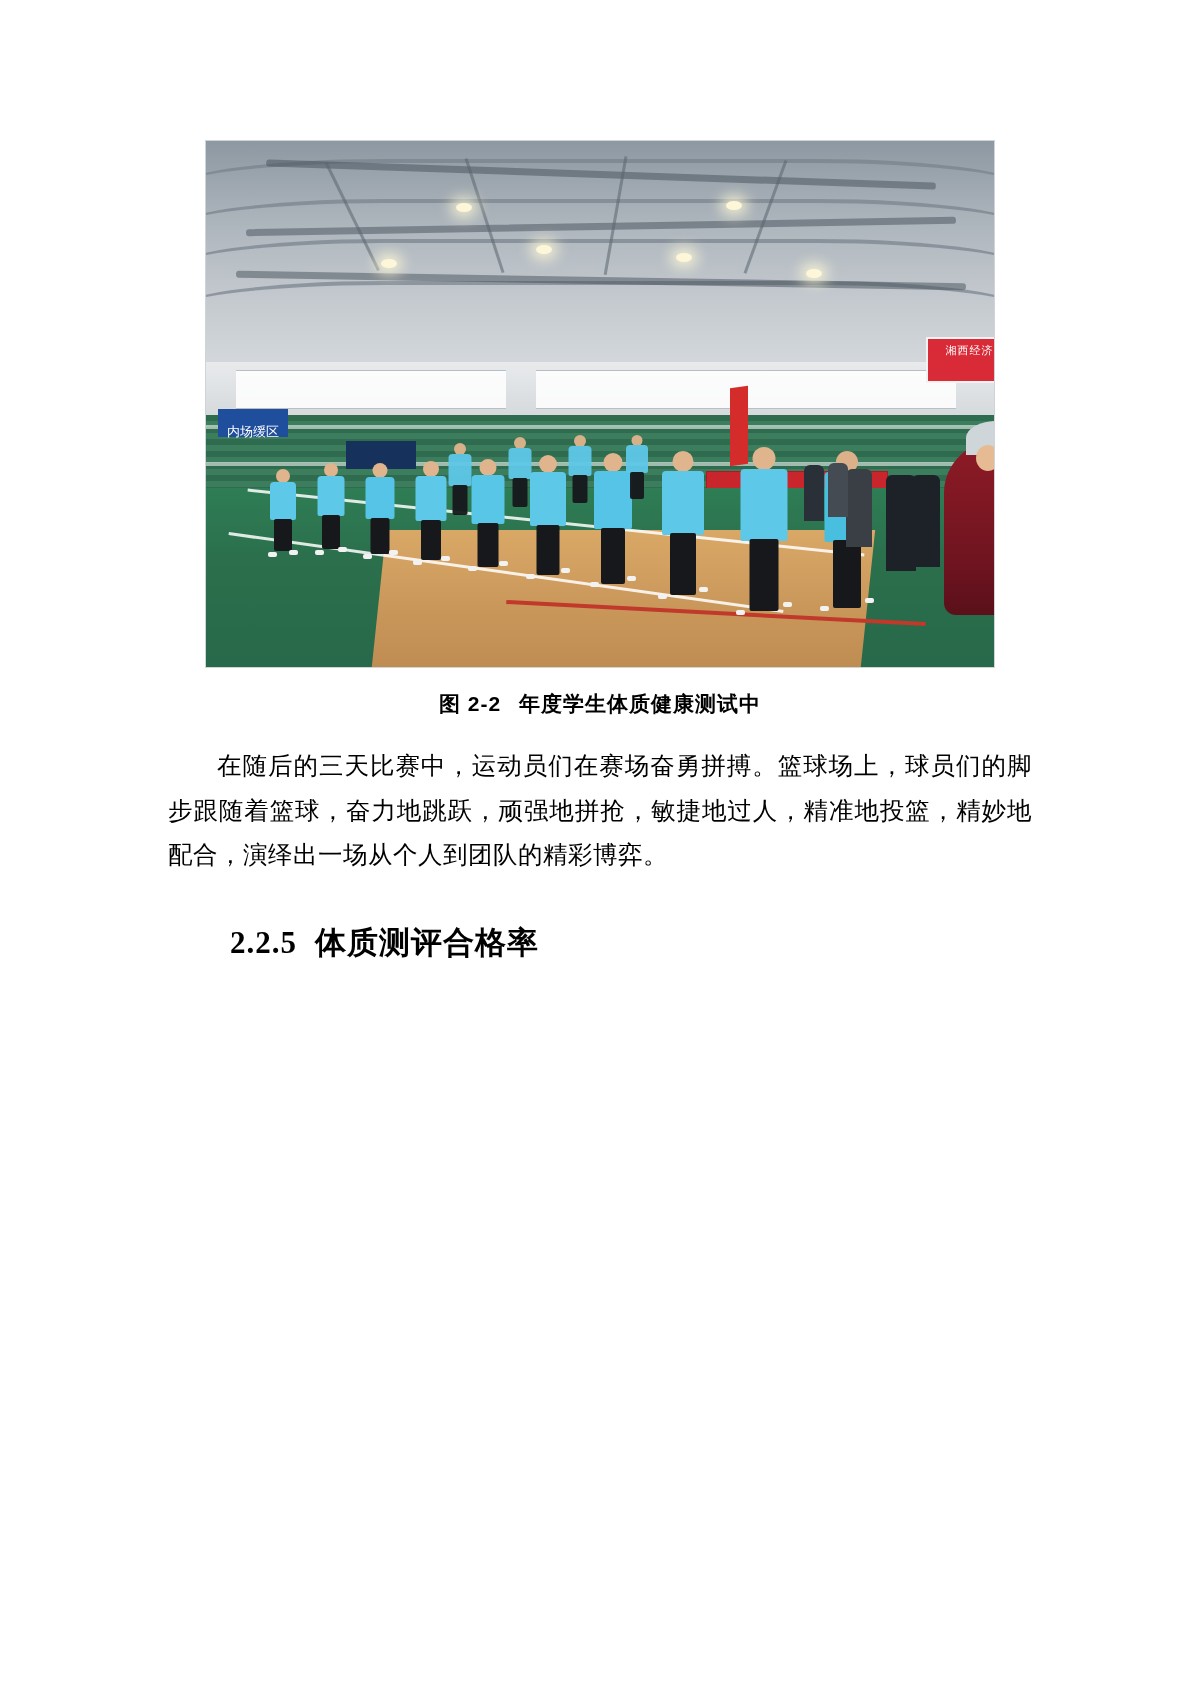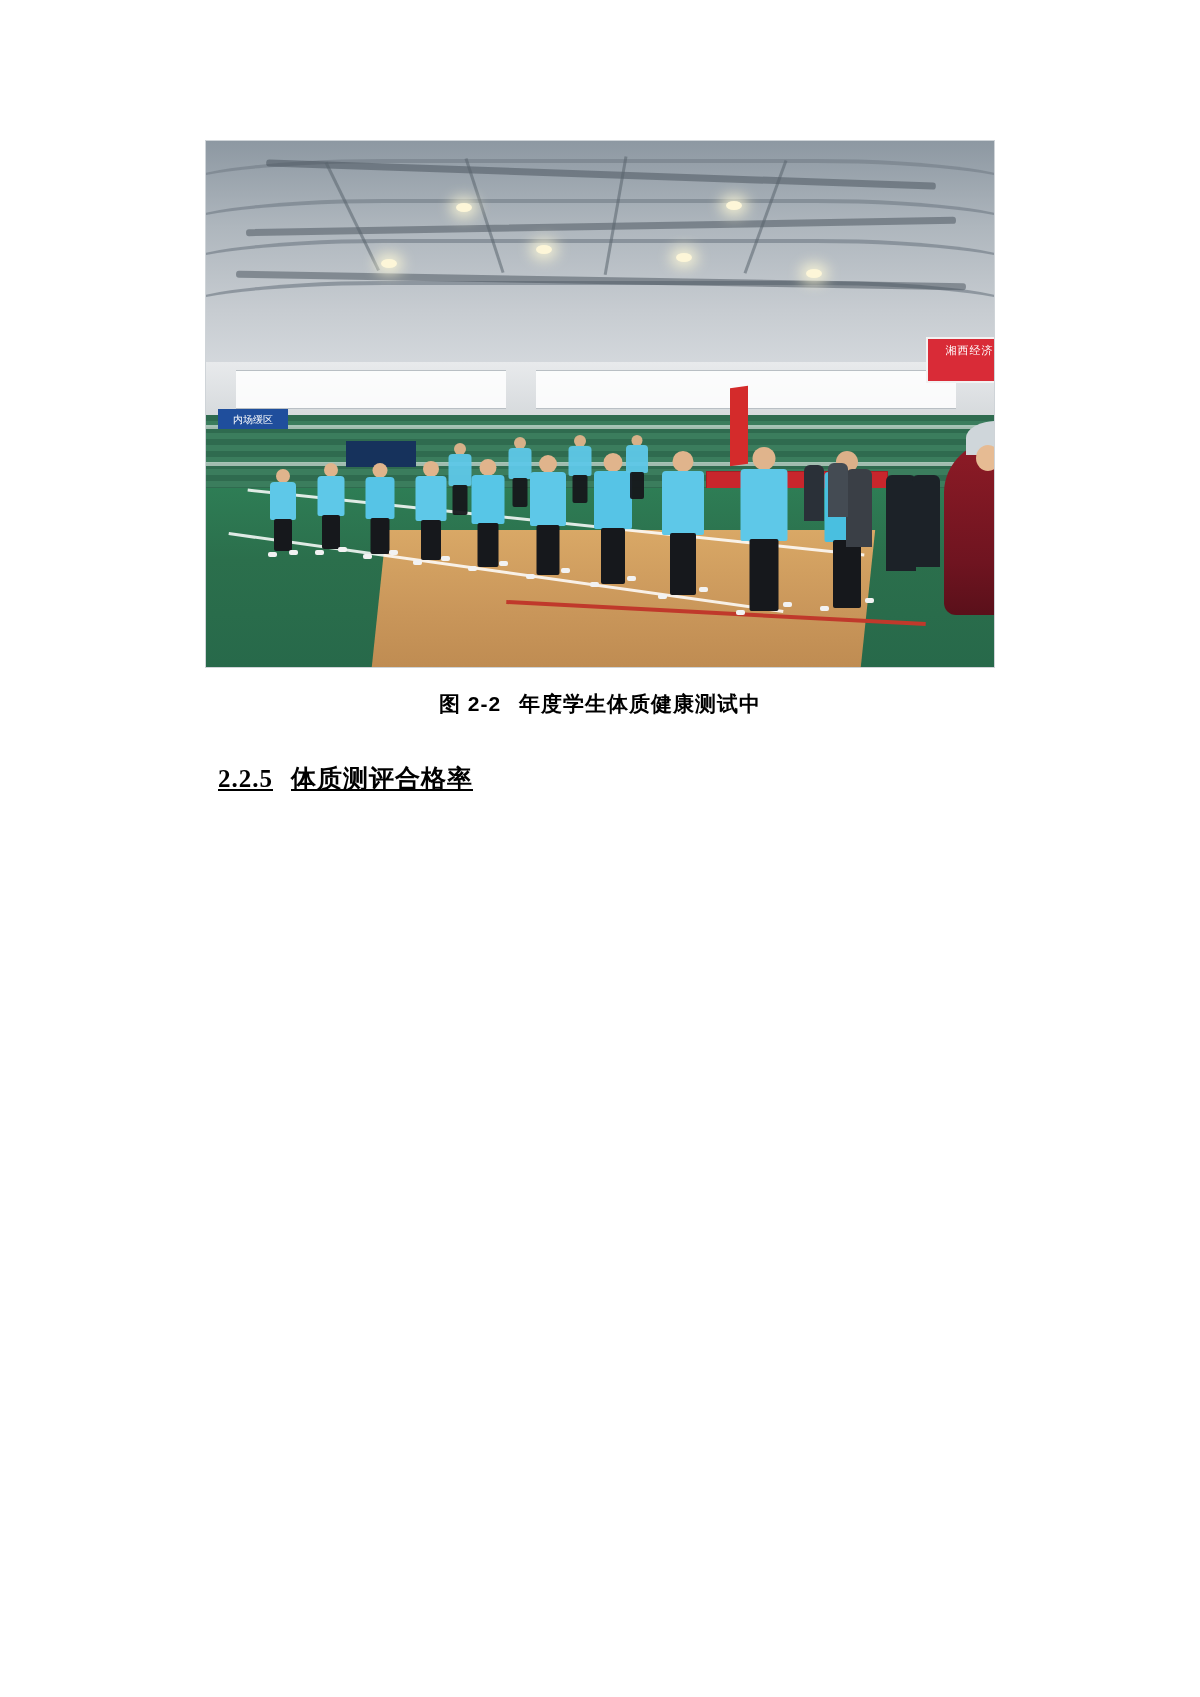--- a/index.html
+++ b/index.html
@@ -176,23 +176,23 @@
     padding: 5px 4px;
     box-sizing: border-box;
     font-family: "Liberation Sans", sans-serif;
     letter-spacing: 1px;
     writing-mode: horizontal-tb;
   }
   .small-sign {
     position: absolute;
     background: #1f4e9c;
     color: #fff;
-    font-size: 10px;
+    font-size: 13px;
     text-align: center;
-    padding: 4px 3px;
+    padding: 14px 3px;
     box-sizing: border-box;
     font-family: "Liberation Sans", sans-serif;
   }
   .costume {
     position: absolute;
     background: linear-gradient(180deg, #8e1b26 0%, #6f1420 70%, #5a101a 100%);
     border-radius: 50% 50% 12px 12px / 30% 30% 12px 12px;
   }
   .costume-crown {
     position: absolute;
@@ -222,26 +222,25 @@
     font-size: 24.5px;
     line-height: 1.82;
     text-align: justify;
     text-justify: inter-ideograph;
     margin: 0;
     text-indent: 2em;
     letter-spacing: 0.5px;
   }
 
   h3.heading {
-    font-size: 25px;
+    font-size: 31px;
     font-weight: bold;
     margin: 44px 0 6px 0;
     text-indent: 2em;
     letter-spacing: 1px;
-    text-decoration: underline;
   }
   h3.heading .num {
     margin-right: 18px;
   }
 
   .page-number {
     position: absolute;
     bottom: 72px;
     left: 0;
     width: 100%;
@@ -407,20 +406,21 @@
 
         <div class="crowd-dark" style="left:598px; bottom:146px; width:20px; height:56px; background:#2a3038;"></div>
         <div class="crowd-dark" style="left:622px; bottom:150px; width:20px; height:54px; background:#444b53;"></div>
       </div>
 
       <div class="figure-caption">
         <span class="cap-no">图 2-2</span><span>年度学生体质健康测试中</span>
       </div>
     </div>
 
+    <p class="body" style="margin-top:26px;">在随后的三天比赛中，运动员们在赛场奋勇拼搏。篮球场上，球员们的脚步跟随着篮球，奋力地跳跃，顽强地拼抢，敏捷地过人，精准地投篮，精妙地配合，演绎出一场从个人到团队的精彩博弈。</p>
 
     <h3 class="heading">
       <span class="num">2.2.5</span><span>体质测评合格率</span>
     </h3>
 
   </div>
 
 </div>
 
 </body></html>

